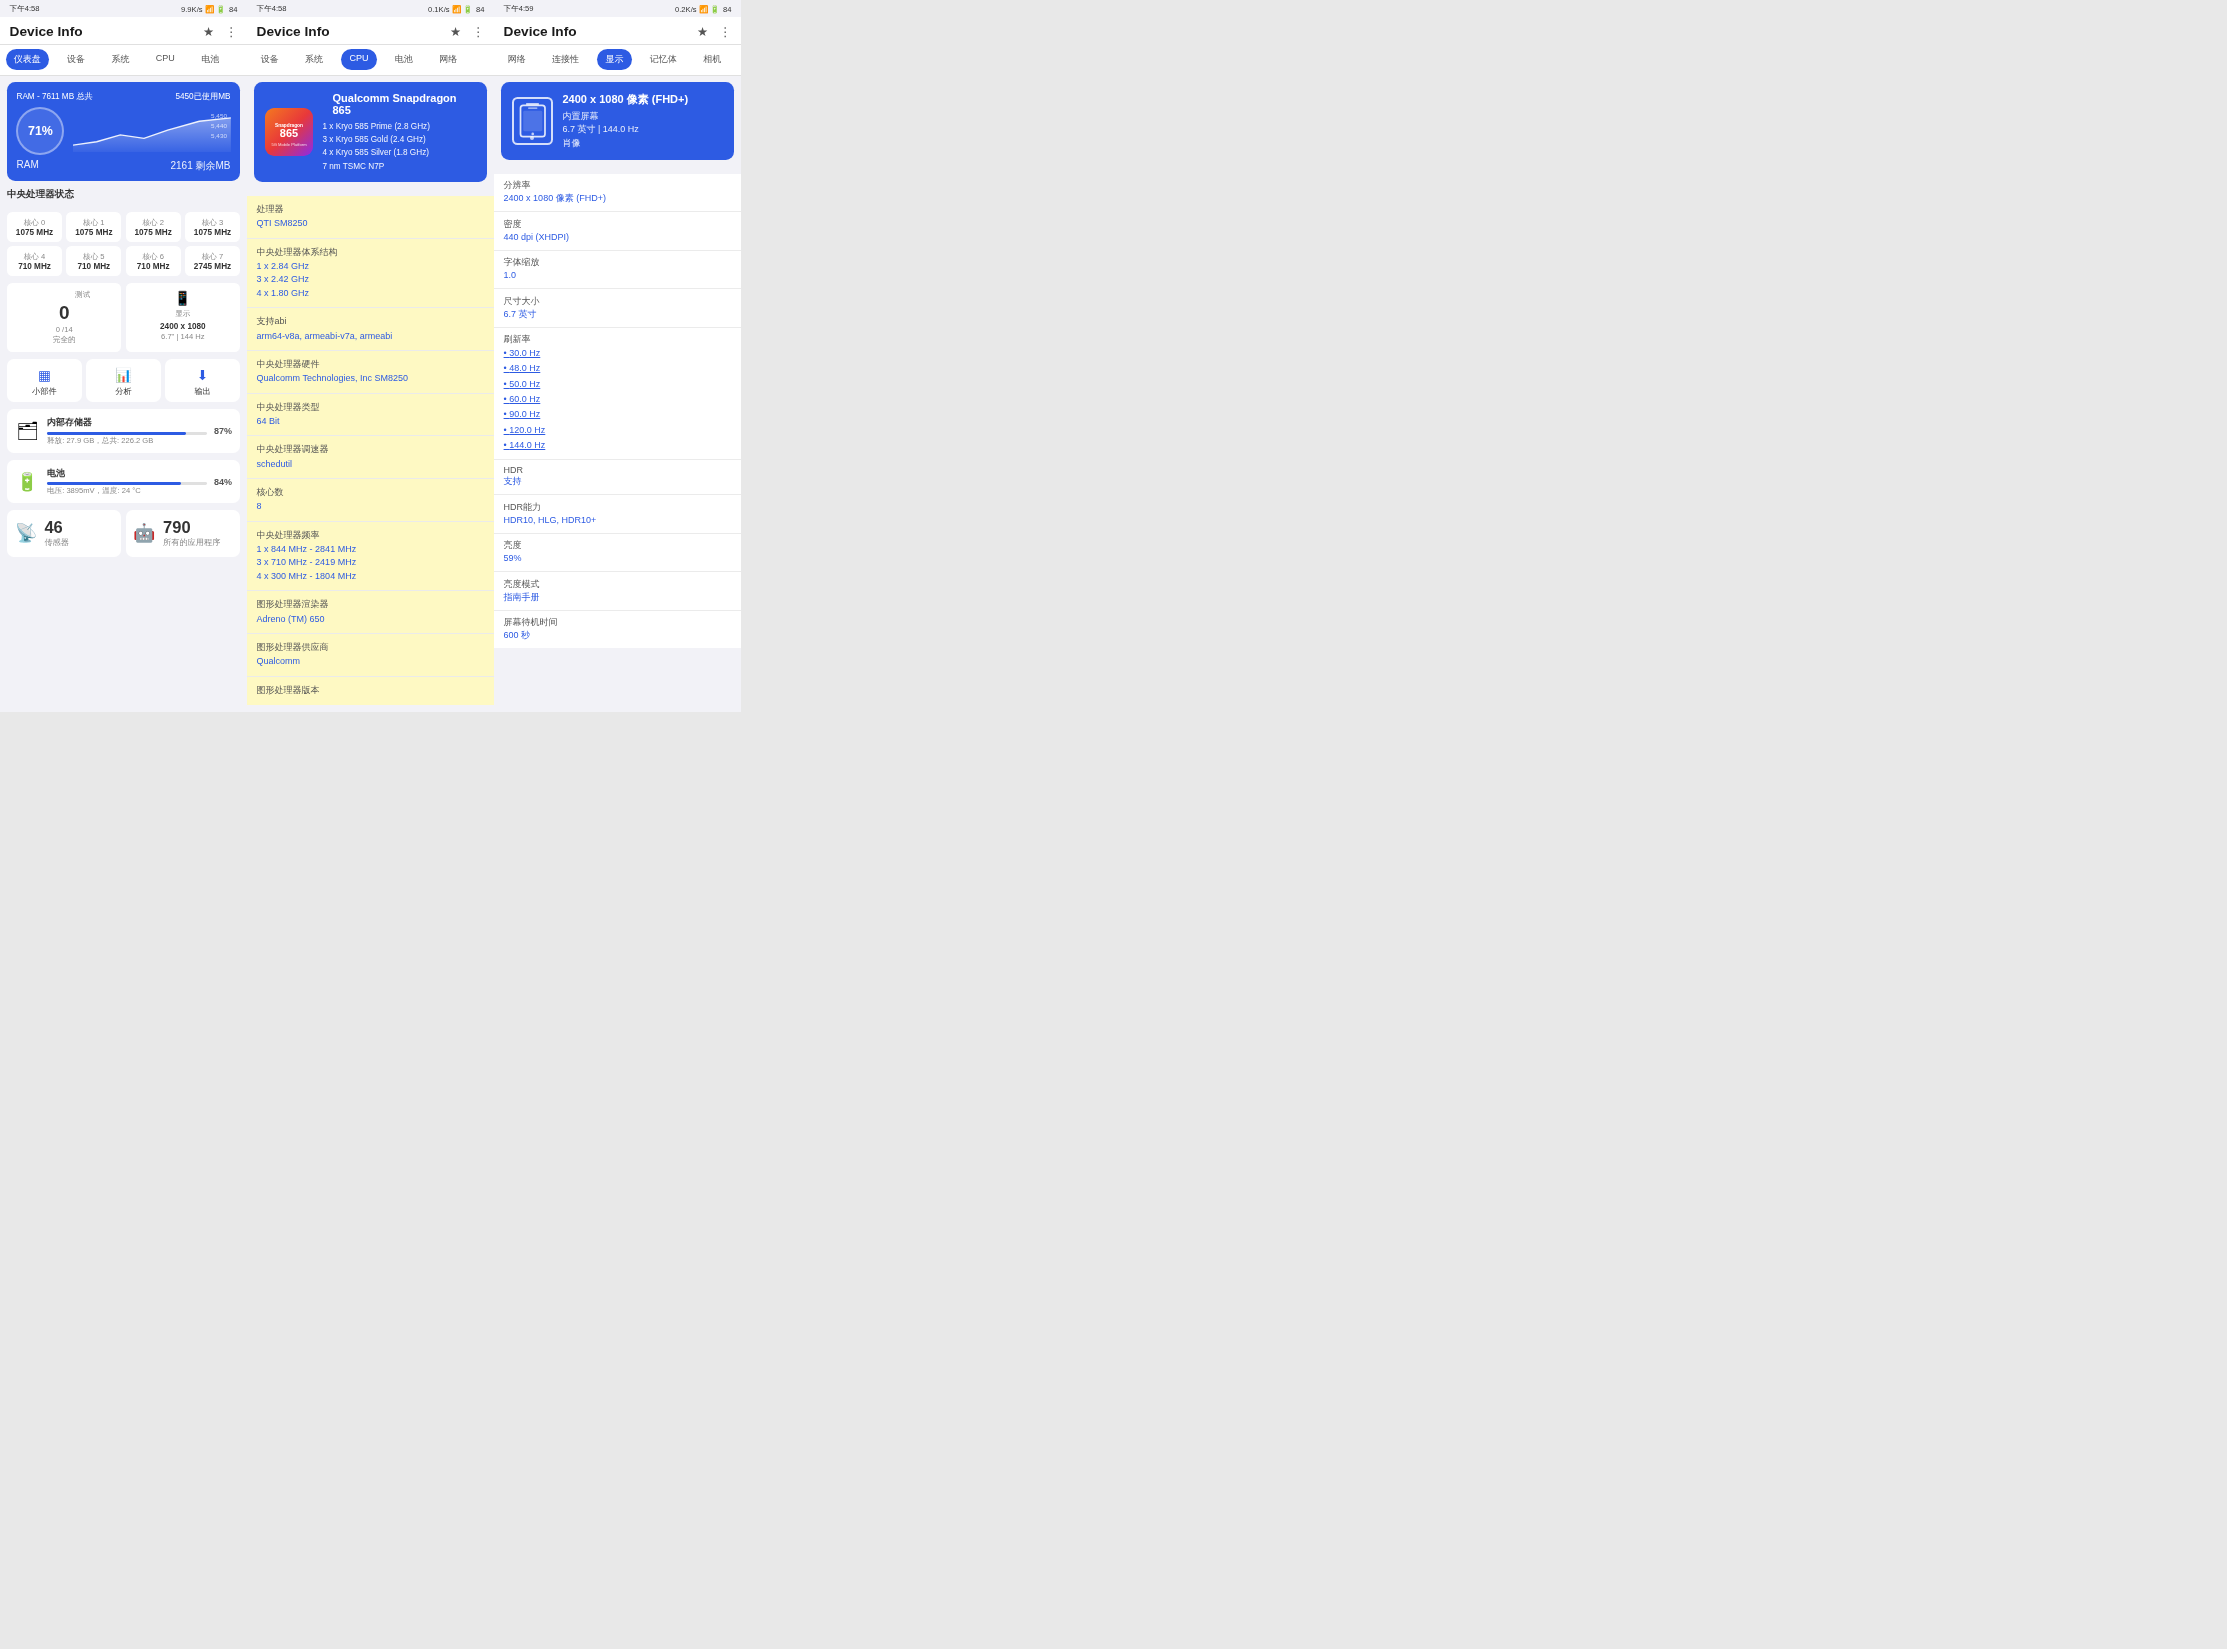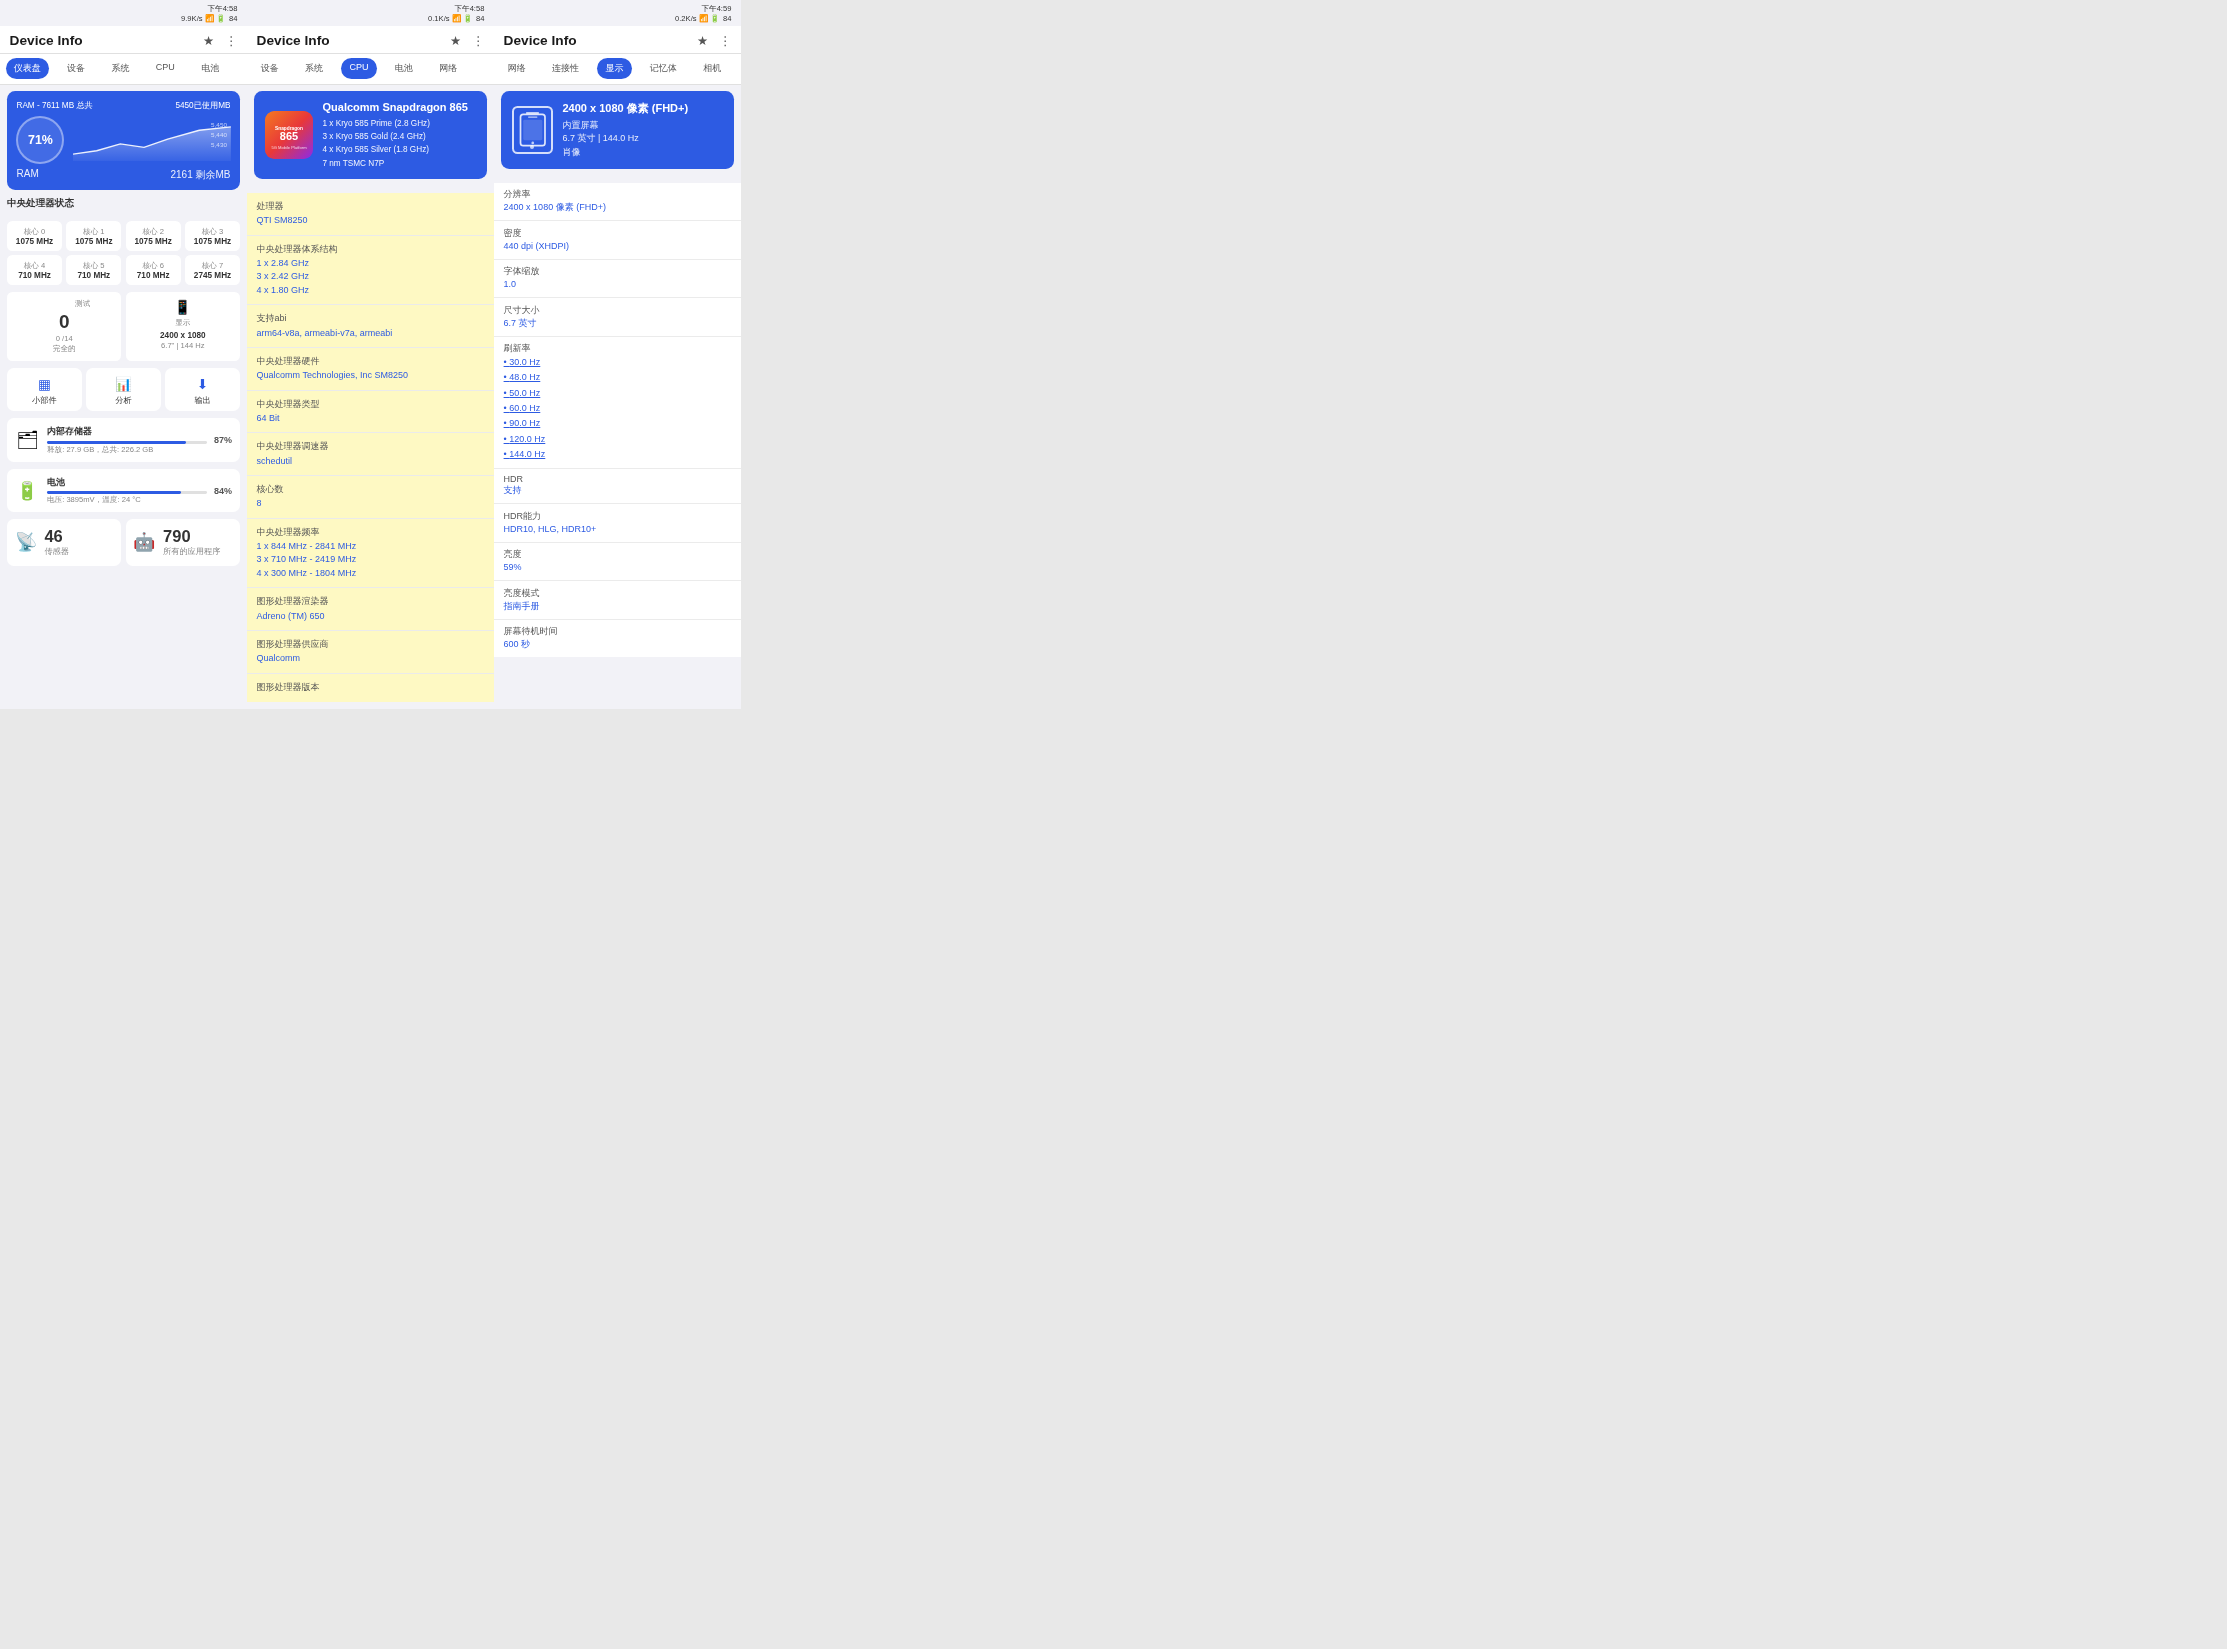--- a/index.html
+++ b/index.html
@@ -15,26 +15,25 @@
       width: 247px;
       background: #f2f2f7;
       display: flex;
       flex-direction: column;
       overflow: hidden;
     }
     
     .status-bar {
       display: flex;
       justify-content: space-between;
-      align-items: flex-end;
+      align-items: center;
       padding: 4.1px 9.6px 2.7px;
       background: #f2f2f7;
       font-size: 7.6px;
       color: #333;
-      flex-direction: column;
     }
     .status-right {
       display: flex;
       align-items: center;
       gap: 2.7px;
       font-size: 7.6px;
       padding-left: 36px;
     }
     
     .app-header {
@@ -313,20 +312,21 @@
       align-items: center;
       justify-content: center;
       flex-shrink: 0;
       overflow: hidden;
       position: relative;
     }
     .cpu-detail-info h3 {
       font-size: 11px;
       font-weight: 700;
       margin-bottom: 4.1px;
+      margin-left: 10px;
     }
     .cpu-detail-info p {
       font-size: 8.2px;
       line-height: 1.6;
       opacity: 0.95;
     }
     .info-section {
       padding: 6.9px 9.6px;
       border-bottom: 0.7px solid #ebebeb;
     }

